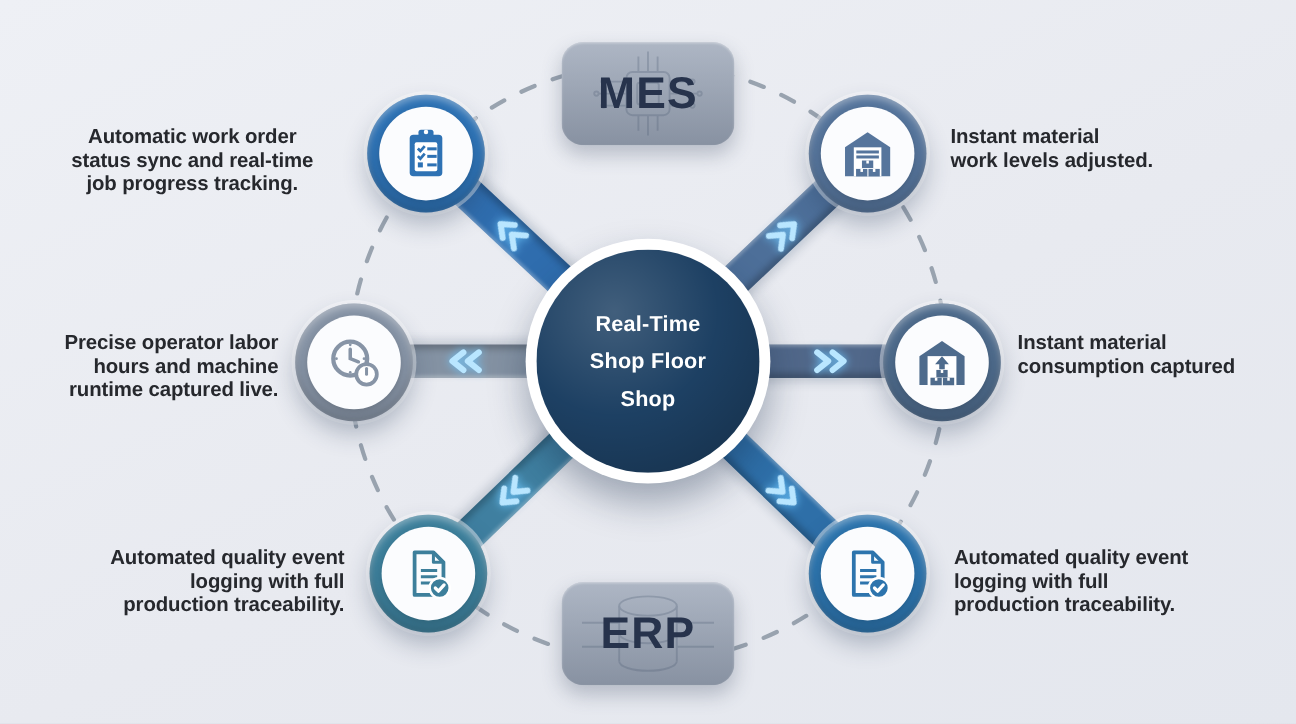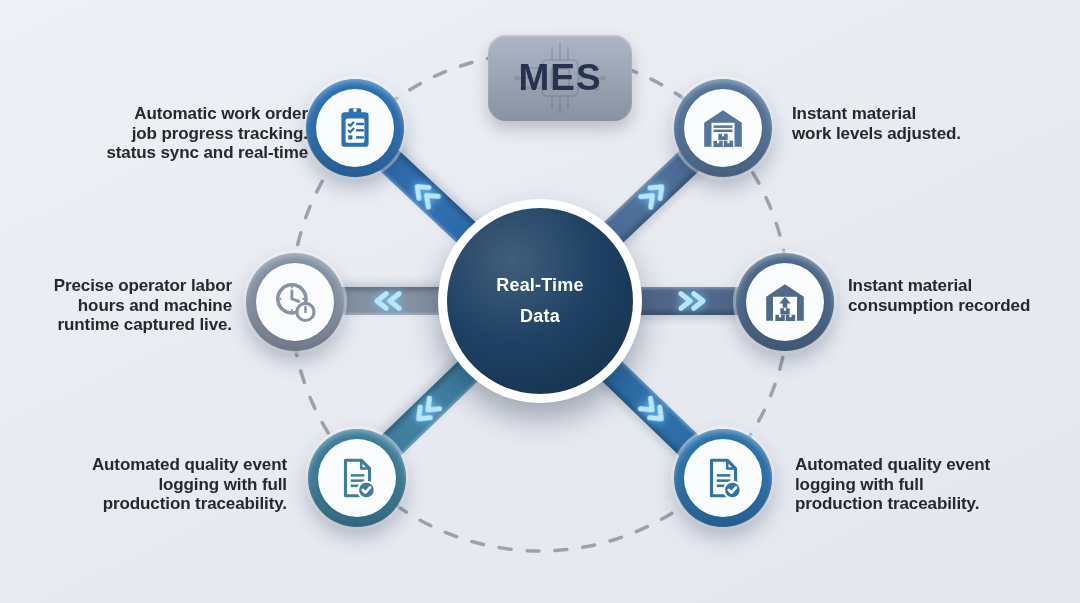--- a/index.html
+++ b/index.html
@@ -32,32 +32,32 @@
   .sat-tr{left:674px;top:79px;} .sat-mr{left:736px;top:253px;} .sat-br{left:674px;top:429px;}
   .icon-wrap{line-height:0;}
   
   #center-node{position:absolute;left:438px;top:199px;width:204px;height:204px;border-radius:50%;
     background:#ffffff;box-shadow:0 16px 30px rgba(20,40,70,.35);}
   #center-core{position:absolute;left:9px;top:9px;width:186px;height:186px;border-radius:50%;
     background-image:radial-gradient(circle at 35% 28%,rgba(255,255,255,.16),rgba(0,0,0,0) 48%,rgba(0,0,0,.28));
     display:flex;flex-direction:column;align-items:center;justify-content:center;}
   .center-line{color:#fff;font-size:18px;line-height:31px;font-weight:700;letter-spacing:.2px;}
   
-  .badge{position:absolute;left:488px;width:144px;height:86px;border-radius:18px;
+  .badge{position:absolute;left:468px;width:144px;height:86px;border-radius:18px;
     background-image:linear-gradient(180deg,rgba(255,255,255,.22),rgba(0,0,0,.1));
     box-shadow:0 8px 16px rgba(55,70,95,.28),inset 0 1px 2px rgba(255,255,255,.4);
     display:flex;align-items:center;justify-content:center;}
   #mes-badge{top:35px;} #erp-badge{top:485px;}
   .badge-label{font-size:37px;font-weight:800;letter-spacing:1px;position:relative;z-index:1;}
   .badge-deco{position:absolute;inset:0;display:flex;align-items:center;justify-content:center;opacity:.28;}
   
   .node-text{position:absolute;font-size:17px;font-weight:600;line-height:19.5px;letter-spacing:-.1px;}
   .node-text div{white-space:nowrap;}
   .txt-right{text-align:right;}
-  .txt-tl{right:772px;top:104px;} .txt-ml{right:848px;top:276px;margin-left:42px;} .txt-bl{right:793px;top:455px;}
+  .txt-tl{right:819px;top:104px;text-align:center;} .txt-ml{right:848px;top:276px;margin-left:42px;} .txt-bl{right:793px;top:455px;}
   .txt-tr{left:792px;top:104px;}  .txt-mr{left:848px;top:276px;}  .txt-br{left:795px;top:455px;}
   
   #brand-logo{position:absolute;left:12px;top:6px;}
   .logo-word{font-weight:700;font-style:italic;font-size:42px;letter-spacing:-1.5px;
     paint-order:stroke;stroke:#1d3b5e;stroke-width:2px;}
   .logo-sub{font-weight:700;font-style:italic;font-size:26px;letter-spacing:2.5px;
     paint-order:stroke;stroke:#63666a;stroke-width:1px;}
   .logo-llc{font-weight:700;font-style:italic;font-size:12px;}
 </style>
 </head>
@@ -228,21 +228,22 @@
           <circle cx="31" cy="33.5" r="8" fill="currentColor" stroke="#fff" stroke-width="2"></circle>
           <path d="M27.5 33.5 l2.5 2.5 l4.5-5" stroke="#fff" stroke-width="2.6" fill="none" stroke-linecap="round" stroke-linejoin="round"></path>
         </svg>
       </span>
     </div>
   </div>
 
   <div id="center-node">
     <div id="center-core" style="background-color: rgb(29, 64, 99);">
       <span class="center-line">Real-Time</span>
-      <span class="center-line">Data</span>
+      <span class="center-line">Shop Floor</span>
+      <span class="center-line">Shop</span>
     </div>
   </div>
 
   <div class="badge" id="mes-badge" style="background-color: rgb(151, 162, 180);">
     <span class="badge-deco">
       <svg width="130" height="78" viewBox="0 0 130 78" fill="none" stroke="#4e5d74" stroke-width="1.6">
         <rect x="47" y="21" width="36" height="36" rx="5"></rect>
         <rect x="56" y="30" width="18" height="18" rx="2"></rect>
         <path d="M47 29 H30 M47 39 H24 M47 49 H30 M83 29 H100 M83 39 H106 M83 49 H100"></path>
         <path d="M57 21 V8 M65 21 V4 M73 21 V8 M57 57 V70 M65 57 V74 M73 57 V70"></path>
@@ -250,43 +251,55 @@
           <circle cx="22" cy="39" r="1.8"></circle>
           <circle cx="28" cy="49" r="1.8"></circle>
         <circle cx="102" cy="29" r="1.8"></circle>
           <circle cx="108" cy="39" r="1.8"></circle>
           <circle cx="102" cy="49" r="1.8"></circle>
       </svg>
     </span>
     <span class="badge-label" style="color: rgb(39, 51, 76);">MES</span>
   </div>
 
+  <div class="badge" id="erp-badge" style="background-color: rgb(151, 162, 180);">
+    <span class="badge-deco">
+      <svg width="130" height="78" viewBox="0 0 130 78" fill="none" stroke="#4e5d74" stroke-width="1.6">
+        <ellipse cx="65" cy="16" rx="24" ry="8"></ellipse>
+        <path d="M41 16 V62 M89 16 V62"></path>
+        <path d="M41 62 C41 66.4 51.7 70 65 70 C78.3 70 89 66.4 89 62"></path>
+        <path d="M41 39 C41 43.4 51.7 47 65 47 C78.3 47 89 43.4 89 39"></path>
+        <path d="M10 30 H41 M10 50 H41 M89 30 H120 M89 50 H120"></path>
+      </svg>
+    </span>
+    <span class="badge-label" style="color: rgb(39, 51, 76);">ERP</span>
+  </div>
 
   <div class="node-text txt-right txt-tl" style="color: rgb(38, 40, 45);">
     <div>Automatic work order</div>
+    <div>status sync and real-time</div>
     <div>job progress tracking.</div>
-    <div>status sync and real-time</div>
   </div>
   <div class="node-text txt-right txt-ml" style="color: rgb(38, 40, 45);">
     <div>Precise operator labor</div>
     <div>hours and machine</div>
     <div>runtime captured live.</div>
   </div>
   <div class="node-text txt-right txt-bl" style="color: rgb(38, 40, 45);">
     <div>Automated quality event</div>
     <div>logging with full</div>
     <div>production traceability.</div>
   </div>
   <div class="node-text txt-tr" style="color: rgb(38, 40, 45);">
     <div>Instant material</div>
     <div>work levels adjusted.</div>
   </div>
   <div class="node-text txt-mr" style="color: rgb(38, 40, 45);">
     <div>Instant material</div>
-    <div>consumption recorded</div>
+    <div>consumption captured</div>
   </div>
   <div class="node-text txt-br" style="color: rgb(38, 40, 45);">
     <div>Automated quality event</div>
     <div>logging with full</div>
     <div>production traceability.</div>
   </div>
 
 
 </div>
 

